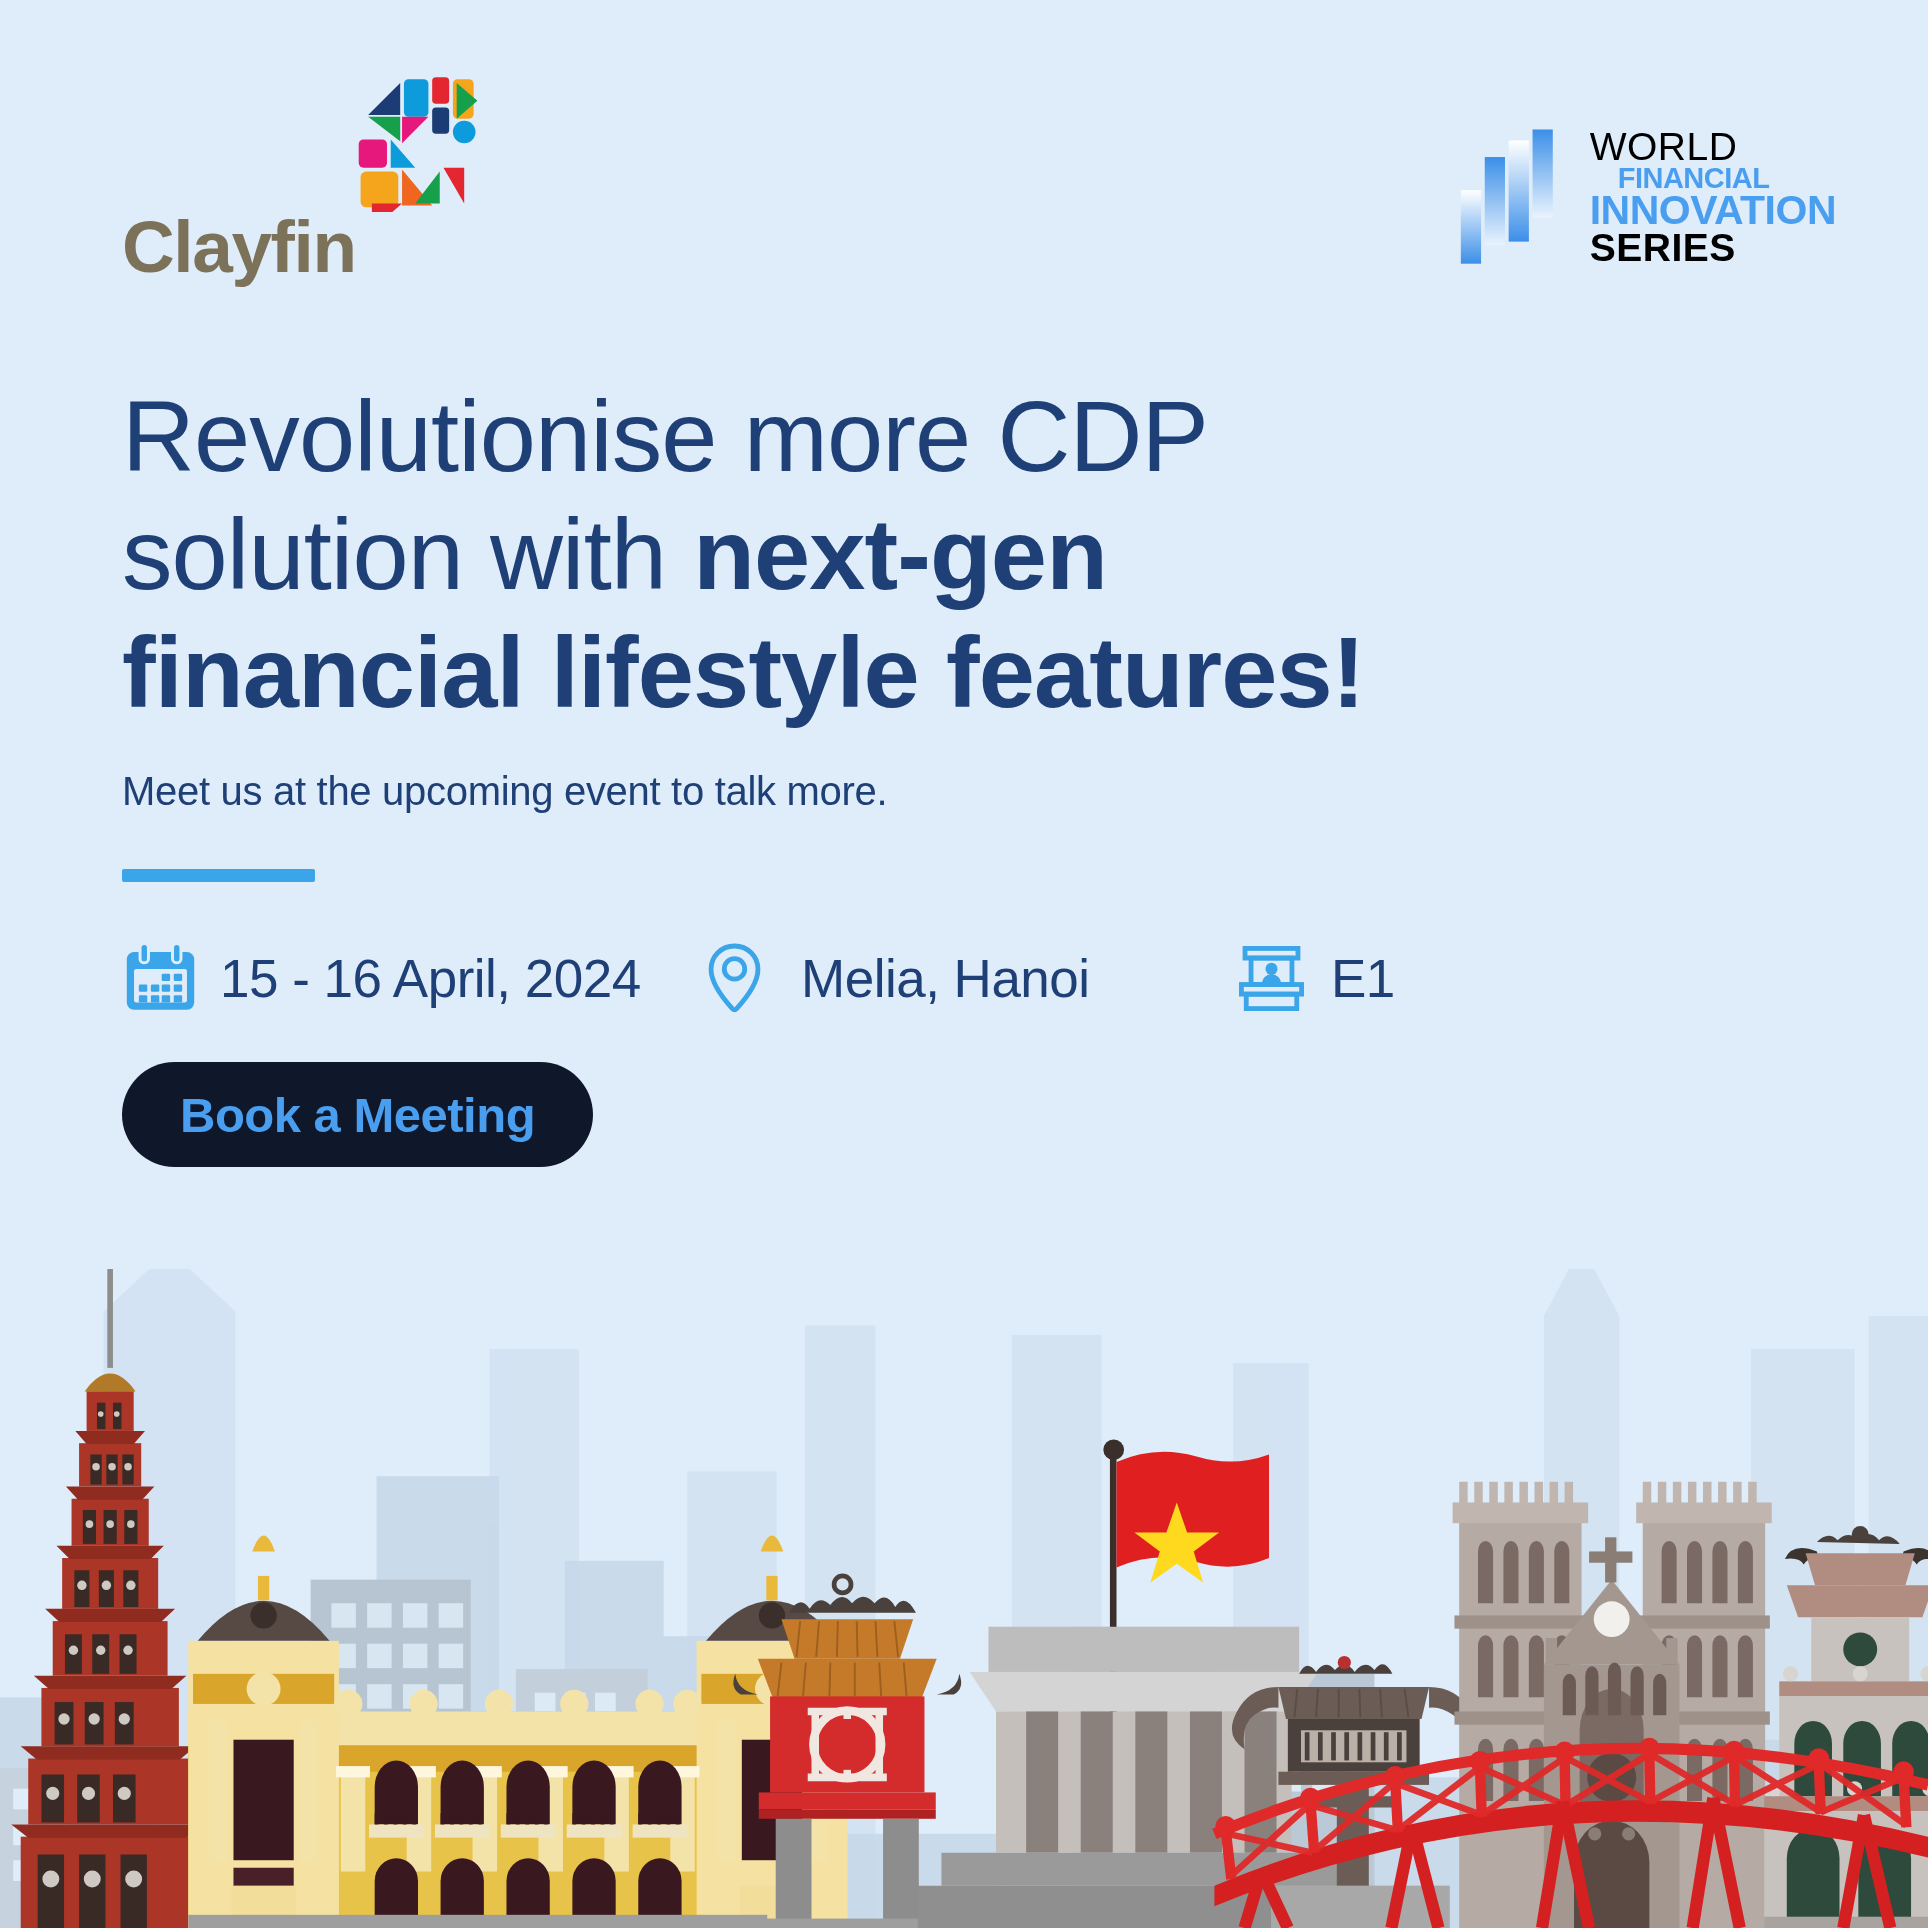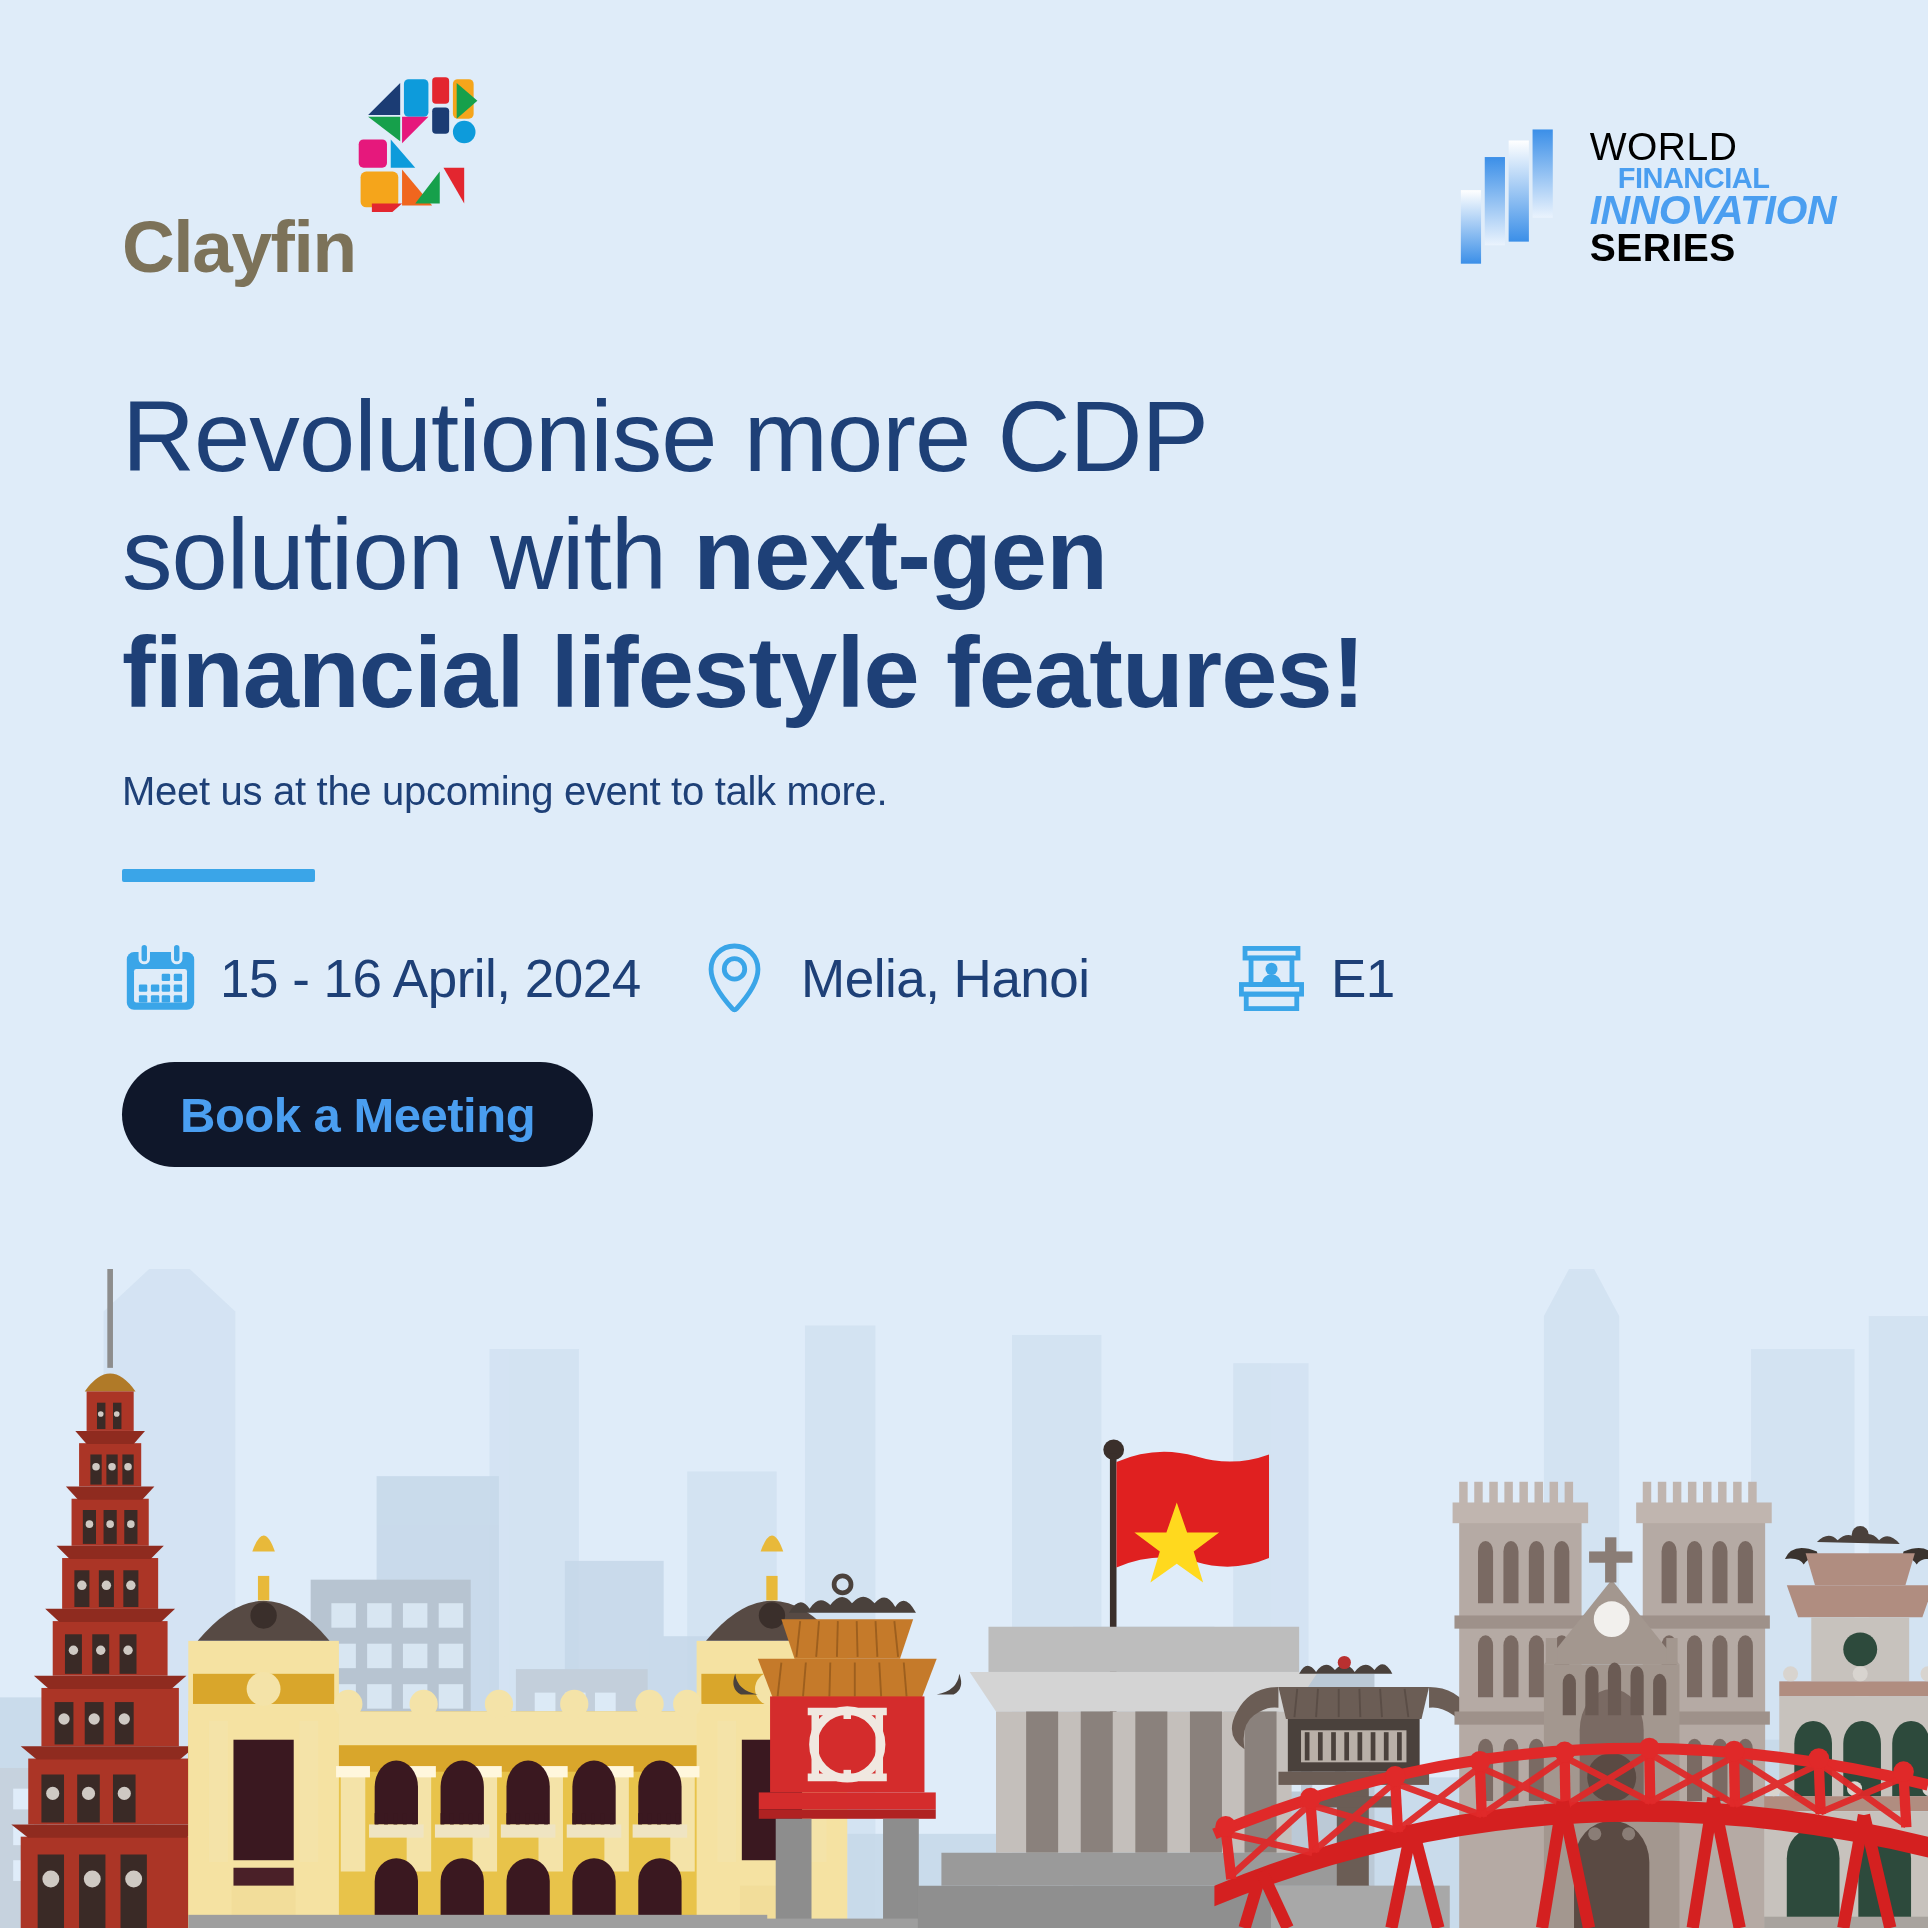--- a/index.html
+++ b/index.html
@@ -21,21 +21,21 @@
     font-size:73px; font-weight:700; color:#7c7259; letter-spacing:-1.4px;
     font-family:"Liberation Sans", sans-serif; }
 
   .wfis-logo { position:absolute; right:92px; top:127px; width:377px; height:141px;
     display:flex; align-items:center; gap:13px; }
   .wfis-bars { width:121px; height:139px; }
   .wfis-bars svg { width:100%; height:100%; display:block; }
   .wfis-text { display:flex; flex-direction:column; line-height:0.92; }
   .wfis-text .l1 { font-size:39px; font-weight:400; color:#000; letter-spacing:0.5px; }
   .wfis-text .l2 { font-size:29px; font-weight:700; color:#4a9ef0; letter-spacing:-0.5px;margin-left:28px; }
-  .wfis-text .l3 { font-size:41px; font-weight:700; color:#4a9ef0; letter-spacing:-0.5px;font-style:italic; }
+  .wfis-text .l3 { font-size:41px; font-weight:700; color:#4a9ef0; letter-spacing:-0.5px; }
   .wfis-text .l4 { font-size:39px; font-weight:700; color:#000; letter-spacing:0.5px; }
 
   
   .content { position:absolute; left:122px; top:377px; width:1412px; z-index:5; }
 
   .headline { font-size:101px; line-height:1.17; color:#1e4077; letter-spacing:-0.9px;
     font-weight:400; }
   .headline .bold { font-weight:700; }
 
   .subtitle { margin-top:38px; font-size:40px; color:#1e4077; font-weight:400;

